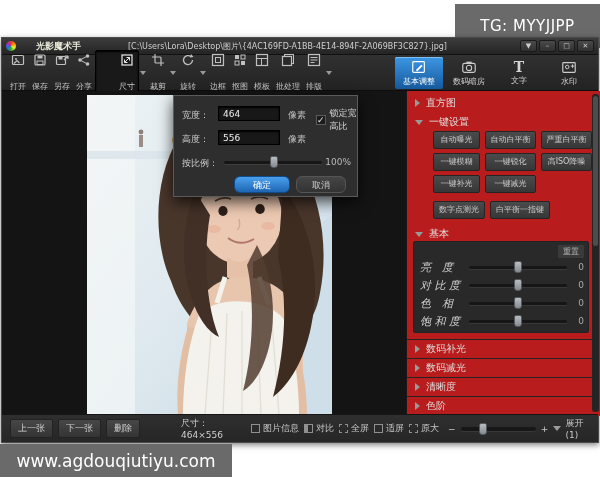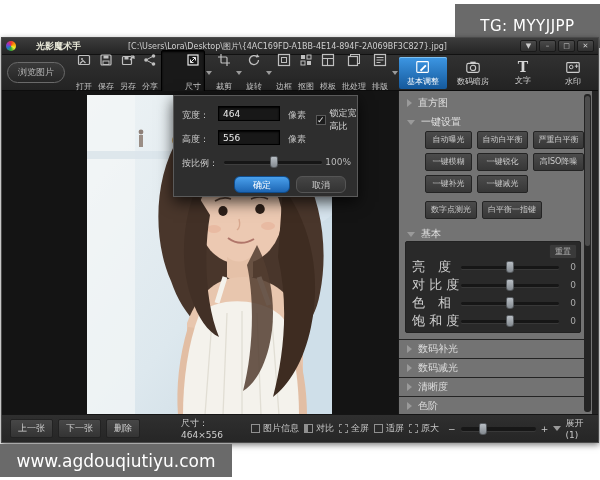--- a/index.html
+++ b/index.html
@@ -30,29 +30,29 @@
   .rtabs { margin-left:auto; display:flex; align-items:stretch; gap:2px; }
   .rtab { width:48px; display:flex; flex-direction:column; align-items:center; justify-content:center; gap:1px; color:#d5d5d5; font-size:8px; padding:2px 0; border-radius:2px; white-space:nowrap; }
   .rtab.active { background:linear-gradient(#3d97e4,#15599c); color:#fff; box-shadow:inset 0 1px 0 #7cc0f2; }
   .ticon-t { font-size:14px; font-weight:bold; line-height:14px; font-family:"DejaVu Serif",serif; }
 
   .main { position:absolute; left:0; top:53px; width:598px; height:325px; }
   .canvas { position:absolute; left:0; top:0; width:404px; height:325px; background:#141414; }
   .photo { position:absolute; left:85px; top:4px; width:245px; height:320px; }
 
   
-  .panel { position:absolute; right:8px; top:0; width:194px; height:325px; background:#737373; border-left:1px solid #191919; font-size:9px; color:#d8d8d8; }
+  .panel { position:absolute; right:0; top:0; width:194px; height:325px; background:#b91c1c; border-left:1px solid #191919; font-size:9px; color:#d8d8d8; }
   .sec-head { position:absolute; left:8px; display:flex; align-items:center; gap:6px; font-size:10px; color:#e0e0e0; }
   .arr-r { width:0; height:0; border-top:4px solid transparent; border-bottom:4px solid transparent; border-left:5px solid #9a9a9a; }
   .arr-d { width:0; height:0; border-left:4px solid transparent; border-right:4px solid transparent; border-top:5px solid #9a9a9a; }
   .pbtn { position:absolute; height:18px; background:linear-gradient(#4b4b4b,#373737); border:1px solid #242424; border-radius:2px; color:#cccccc; font-size:8px; text-align:center; line-height:16px; white-space:nowrap; overflow:hidden; }
   .subpanel { position:absolute; left:6px; top:150px; width:176px; height:92px; background:#292929; border:1px solid #222; border-radius:2px; }
   .reset-btn { position:absolute; right:3px; top:2px; background:#3a3a3a; border:1px solid #2a2a2a; color:#b9b9b9; font-size:8px; padding:1px 5px; border-radius:2px; }
   .srow { position:absolute; left:6px; width:164px; height:14px; display:flex; align-items:center; gap:5px; }
-  .slabel { width:44px; color:#cfcfcf; font-size:13px; white-space:nowrap; }
+  .slabel { width:44px; color:#cfcfcf; font-size:11px; white-space:nowrap;font-style:italic; }
   .strack { flex:1; height:3px; background:#161616; border-radius:2px; box-shadow:0 1px 0 rgba(255,255,255,.07); position:relative; }
   .sthumb { position:absolute; top:-5px; width:8px; height:12px; background:linear-gradient(#b8bec4,#848a90); border:1px solid #55595d; border-radius:2px 2px 3px 3px; }
   .sval { width:12px; text-align:right; color:#aaa; font-size:9px; }
   .collapsed-row { position:absolute; left:0; width:186px; height:19px; border-top:1px solid #242424; display:flex; align-items:center; gap:6px; padding-left:8px; font-size:10px; color:#dcdcdc; }
   .scrollbar { position:absolute; right:1px; top:3px; width:7px; height:318px; background:#242424; border-radius:3px; }
   .scrollthumb { position:absolute; left:1px; top:2px; width:5px; height:150px; background:#4d4d4d; border-radius:3px; }
 
   
   .dialog { position:absolute; left:171px; top:4px; width:185px; height:102px; background:#2e2e2e; border:1px solid #5a5a5a; box-shadow:0 5px 14px rgba(0,0,0,.7); color:#d8d8d8; font-size:9px; }
   .dlabel { position:absolute; color:#cfcfcf; white-space:nowrap; }
@@ -91,21 +91,20 @@
       <span class="title-path">[C:\Users\Lora\Desktop\图片\{4AC169FD-A1BB-4E14-894F-2A069BF3C827}.jpg]</span>
       <span class="winbtns">
         <span class="winbtn">▼</span>
         <span class="winbtn">–</span>
         <span class="winbtn">□</span>
         <span class="winbtn">✕</span>
       </span>
     </div>
 
     <div class="toolbar">
-      <div class="browse-pill">浏览图片</div>
 
       <div class="tb-item">
         <svg width="14" height="14" viewBox="0 0 14 14">
             <rect x="1.5" y="2.5" width="11" height="9" rx="1" fill="none" stroke="#c0c0c0" stroke-width="1.2"></rect>
             <circle cx="5" cy="6" r="1" fill="#c0c0c0"></circle>
             <path d="M3,10.5 L6,7.5 L8.5,10" fill="none" stroke="#c0c0c0" stroke-width="1.2"></path>
           </svg>
         <span>打开</span>
       </div>
       <div class="tb-item">

